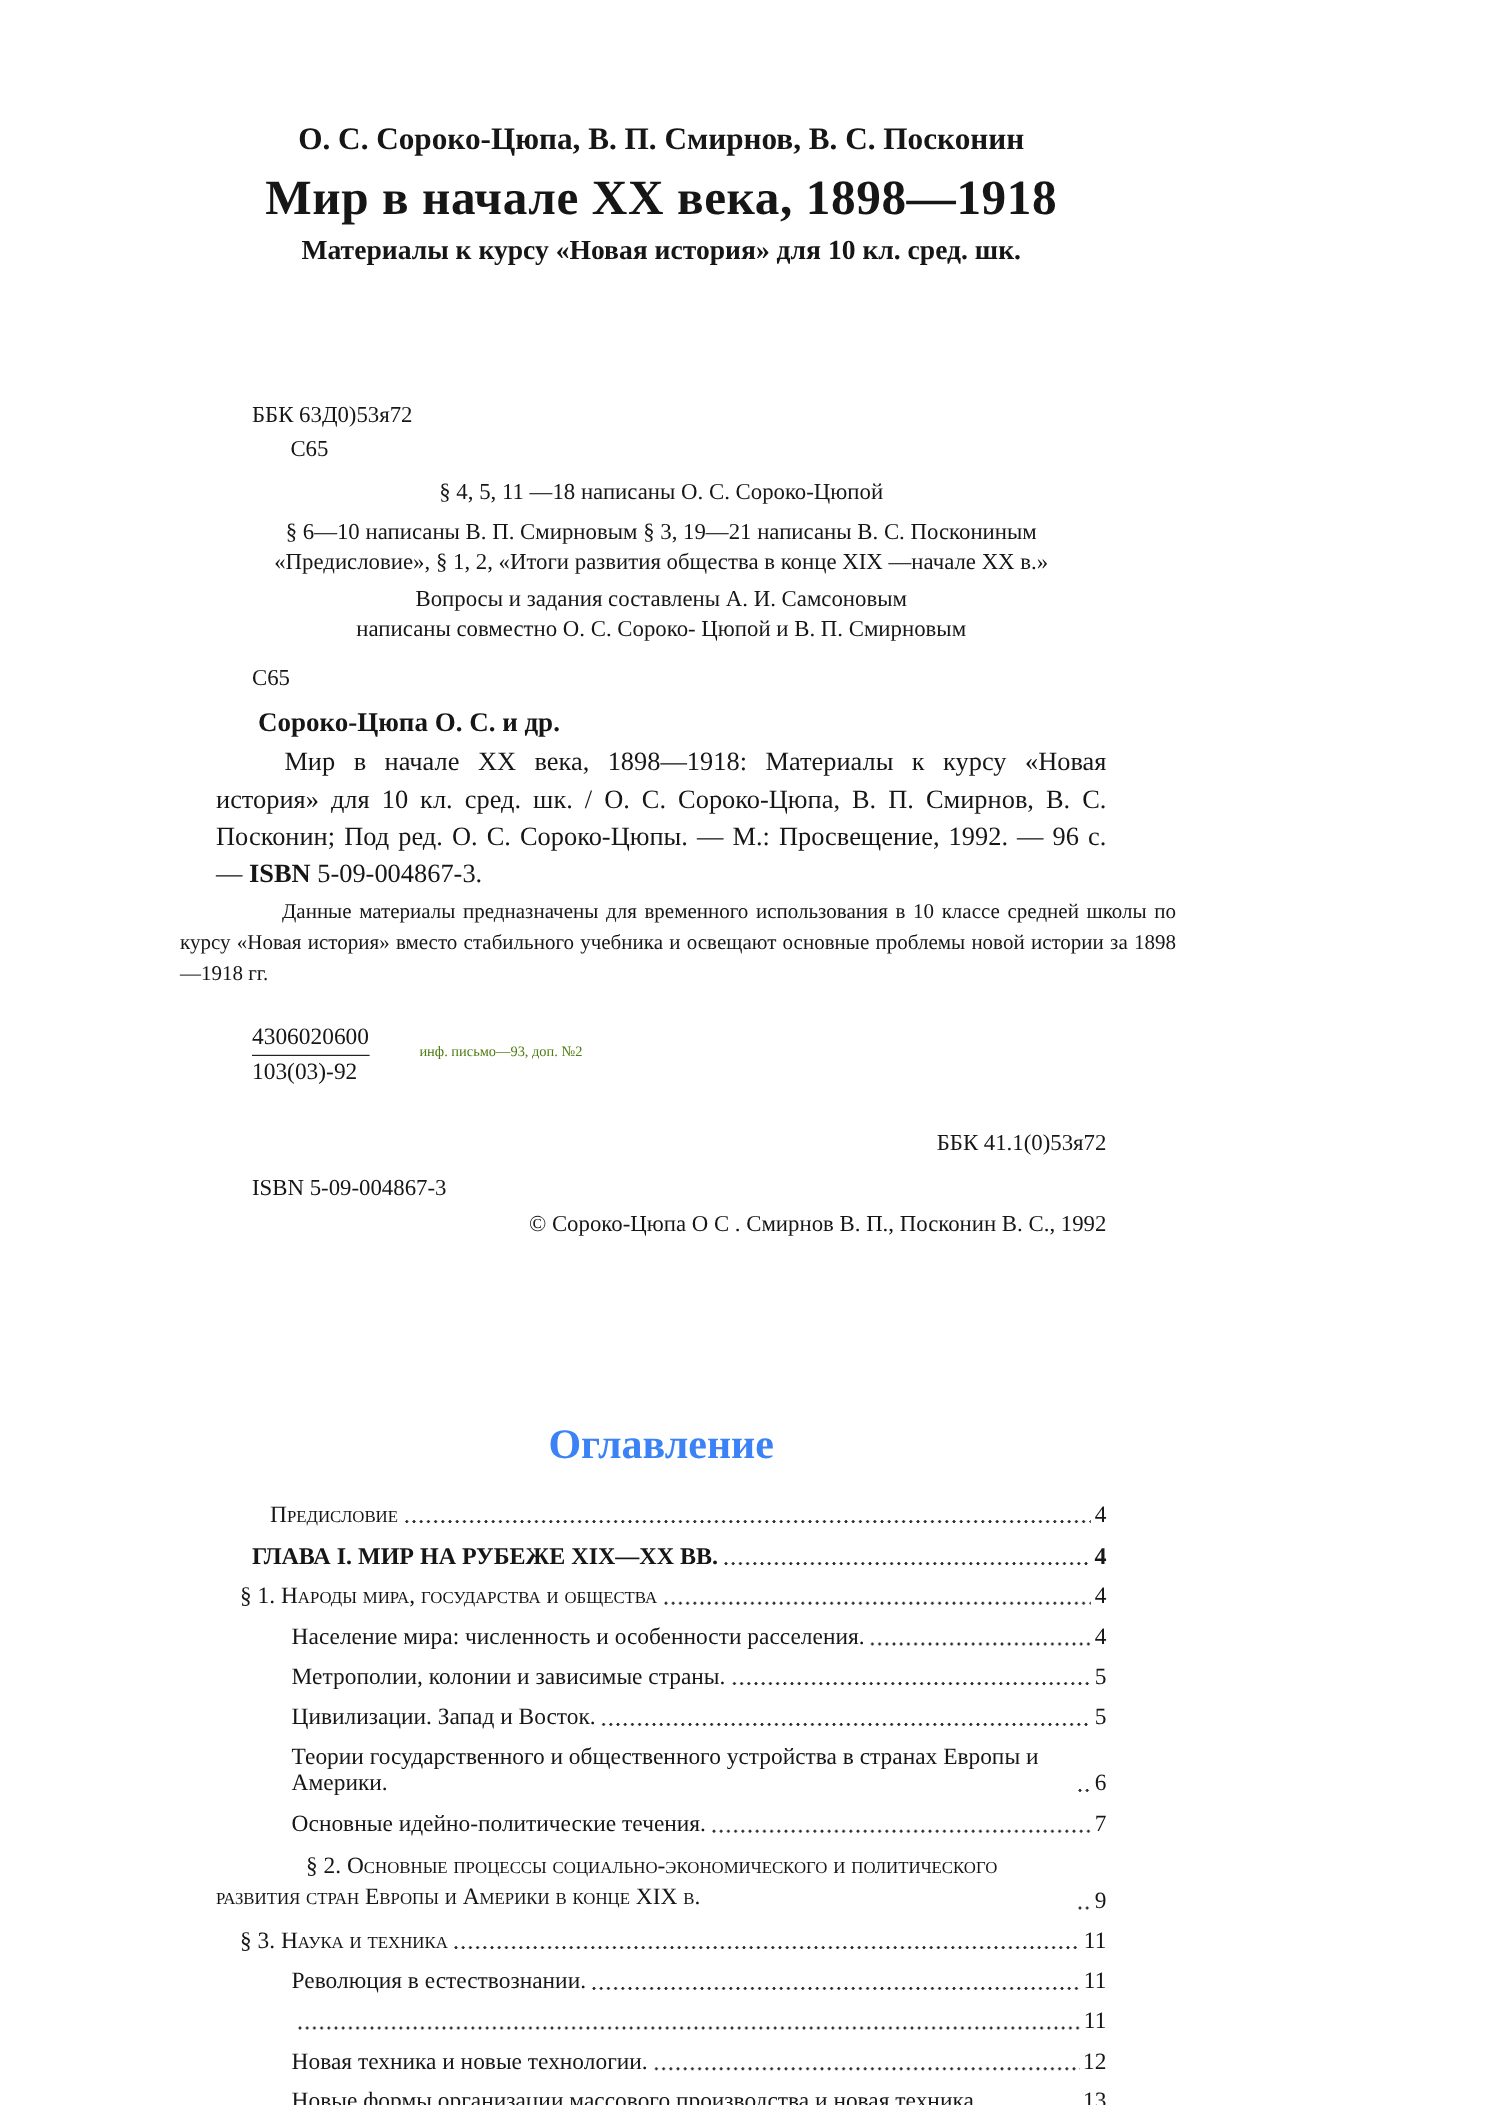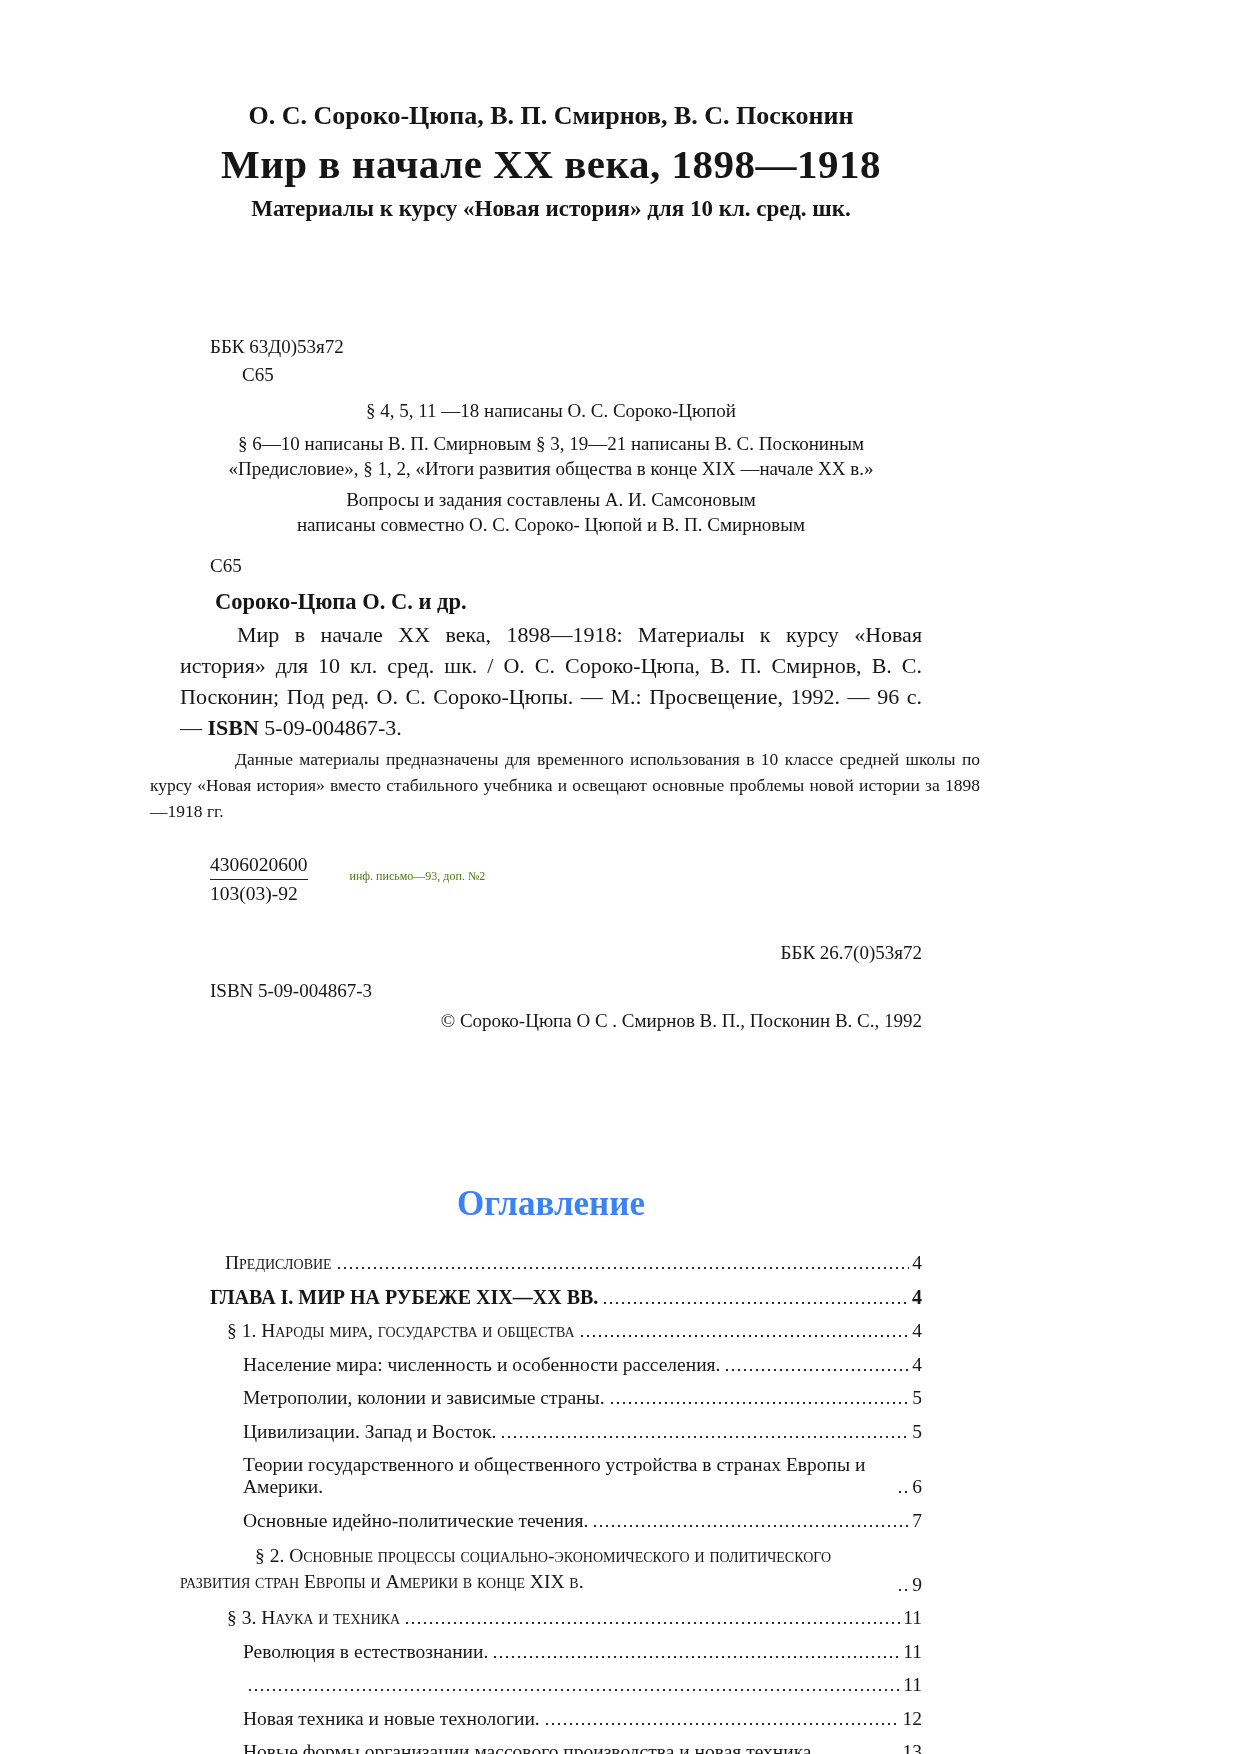--- a/index.html
+++ b/index.html
@@ -55,21 +55,21 @@
   .toc-dots{
     flex:1 1 auto;min-width:12px;height:4px;
     margin:0 3px 4px 4px;
     background-image:radial-gradient(circle,#2c2c2c 1.1px,rgba(0,0,0,0) 1.3px);
     background-size:6px 4px;background-repeat:repeat-x;background-position:0 100%;
   }
   .toc-page{white-space:nowrap;}
   .row-preface{margin-left:45px;}
   .row-preface .toc-label{font-variant:small-caps;text-align:center;}
   .row-chapter{margin-left:30px;font-weight:bold;font-size:20px;}
-  .row-section{margin-left:47px;}
+  .row-section{margin-left:20px;}
   .row-section .toc-label{font-variant:small-caps;}
   .row-section-wrap{margin-left:0;}
   .row-section-wrap .toc-label{font-variant:small-caps;text-indent:75px;line-height:135%;}
   .row-sub{margin-left:63px;}
 </style>
 </head>
 <body>
 
 <div class="page">
 
@@ -96,21 +96,21 @@
   <div class="card-annotation">Данные материалы предназначены для временного использования в 10 классе средней школы по курсу «Новая история» вместо стабильного учебника и освещают основные проблемы новой истории за 1898—1918 гг.</div>
 
   <div class="cat-number">
     <span class="fraction">
       <span class="num">4306020600</span>
       <span class="den">103(03)-92</span>
     </span>
     <span class="cat-note">инф. письмо—93, доп. №2</span>
   </div>
 
-  <div class="bbk-right">ББК 26.7(0)53я72</div>
+  <div class="bbk-right">ББК 41.1(0)53я72</div>
   <div class="isbn-left">ISBN 5-09-004867-3</div>
   <div class="copyright">© Сороко-Цюпа О С . Смирнов В. П., Посконин В. С., 1992</div>
 
   <div class="toc-heading">Оглавление</div>
 
   <div class="toc">
 
     <div class="toc-row row-preface">
       <span class="toc-label">Предисловие</span>
       <span class="toc-dots"></span>

